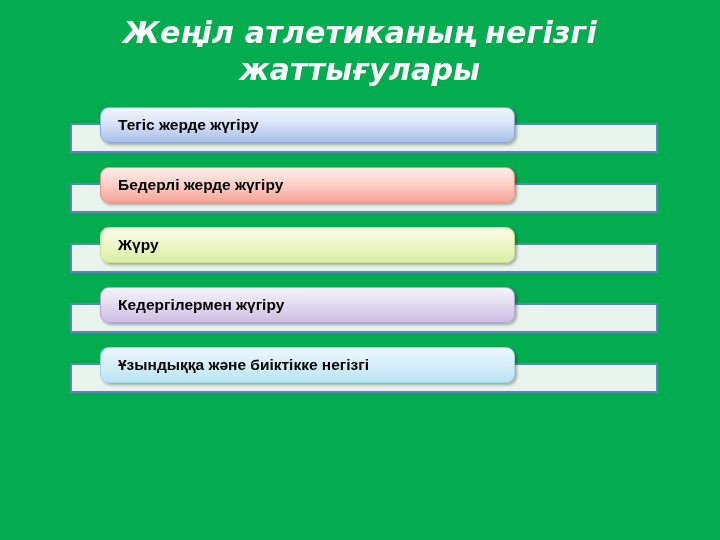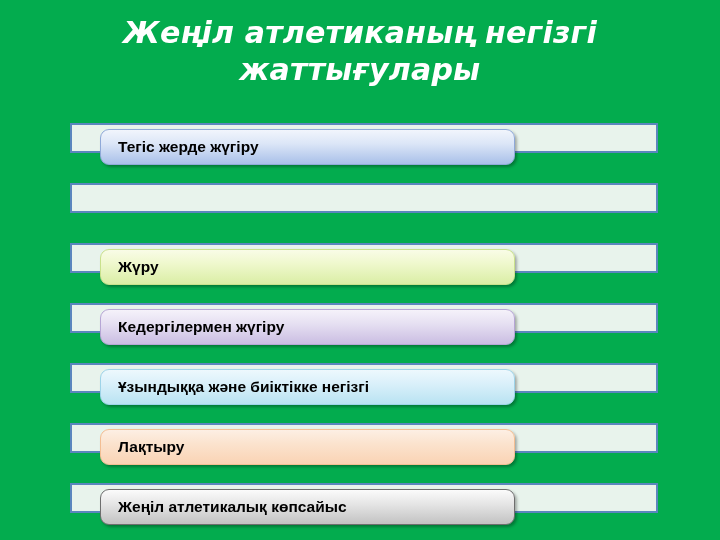--- a/index.html
+++ b/index.html
@@ -72,21 +72,20 @@
     position: absolute;
     left: 100px;
     top: 3px;
     width: 415px;
     height: 36px;
     border-radius: 9px;
     box-sizing: border-box;
     box-shadow: 2px 2px 3px rgba(0,0,0,0.30);
     display: flex;
     align-items: center;
-    margin-top: 22px;
   }
 
   .row .pill-label {
     padding-left: 17px;
     padding-right: 10px;
     color: #000000;
     font-family: "Liberation Sans", sans-serif;
     font-size: 15.5px;
     font-weight: bold;
     line-height: 1;
@@ -123,20 +122,23 @@
 
     <div class="row row-0">
       <div class="plate"></div>
       <div class="pill pill-blue">
         <span class="pill-label">Тегіс жерде жүгіру</span>
       </div>
     </div>
 
     <div class="row row-1">
       <div class="plate"></div>
+      <div class="pill pill-pink">
+        <span class="pill-label">Бедерлі жерде жүгіру</span>
+      </div>
     </div>
 
     <div class="row row-2">
       <div class="plate"></div>
       <div class="pill pill-lime">
         <span class="pill-label">Жүру</span>
       </div>
     </div>
 
     <div class="row row-3">
@@ -146,28 +148,16 @@
       </div>
     </div>
 
     <div class="row row-4">
       <div class="plate"></div>
       <div class="pill pill-cyan">
         <span class="pill-label">Ұзындыққа және биіктікке негізгі</span>
       </div>
     </div>
 
-    <div class="row row-5">
-      <div class="plate"></div>
-      <div class="pill pill-peach">
-        <span class="pill-label">Лақтыру</span>
-      </div>
-    </div>
 
-    <div class="row row-6">
-      <div class="plate"></div>
-      <div class="pill pill-gray">
-        <span class="pill-label">Жеңіл атлетикалық көпсайыс</span>
-      </div>
-    </div>
 
   </div>
 </div>
 
 </body></html>

